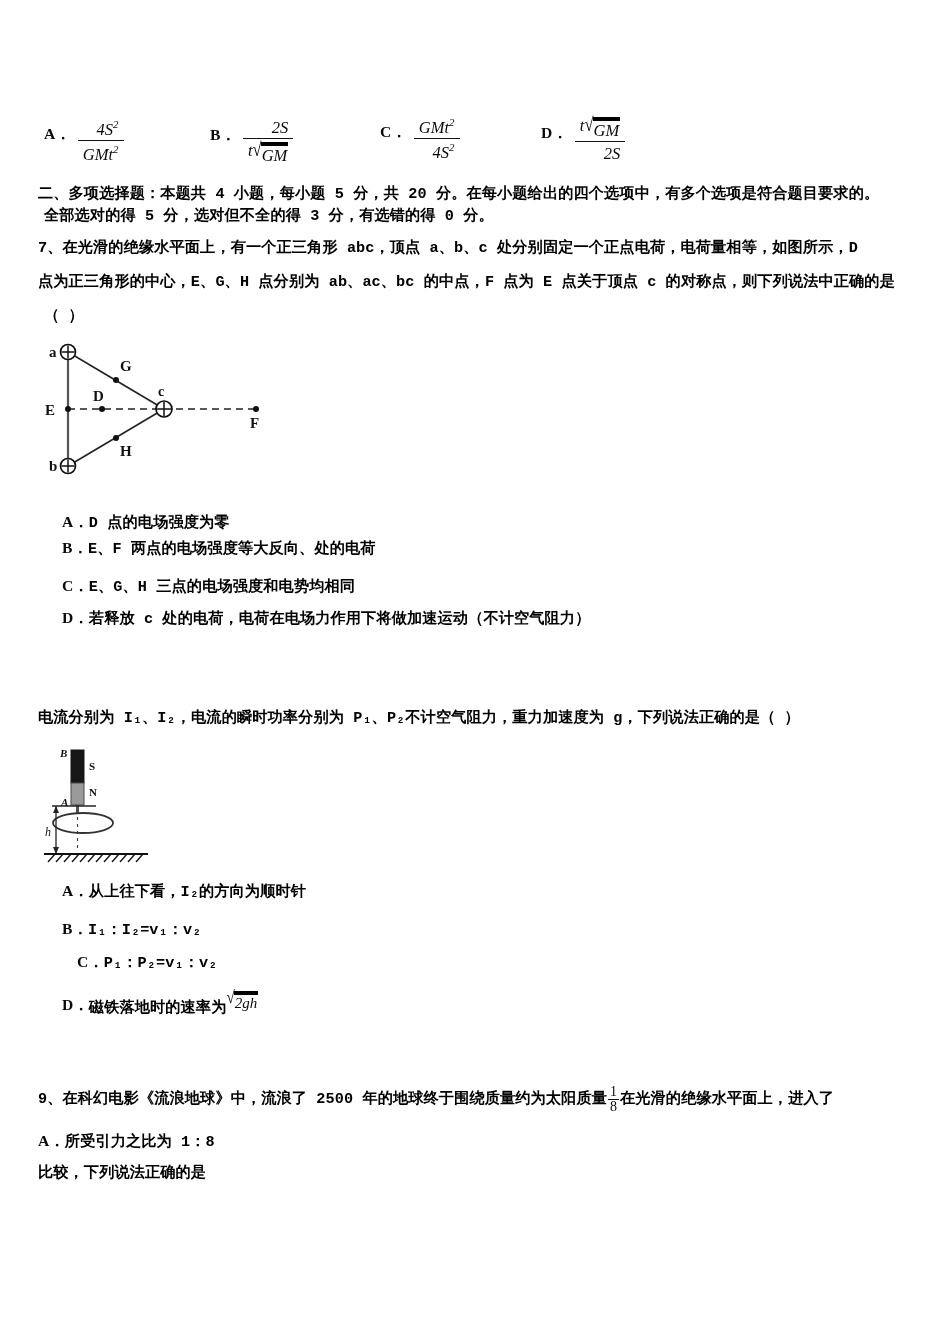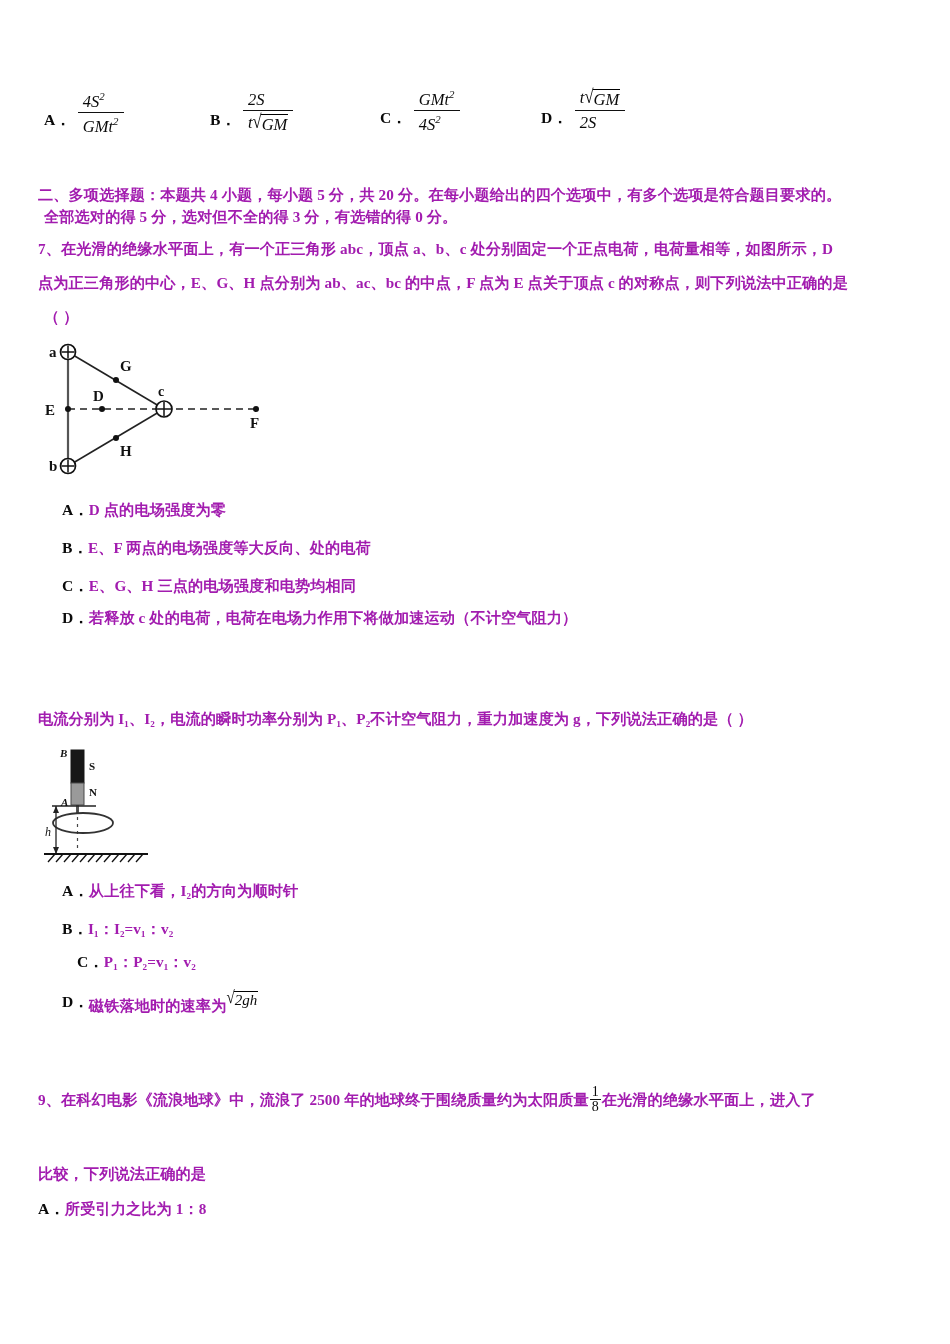--- a/index.html
+++ b/index.html
@@ -17,25 +17,25 @@
   }
   .page {
     position: absolute;
     left: 0; top: 0;
     width: 950px;
     height: 1344px;
   }
 
   
   .cn {
-    font-family: Liberation Serif, serif;
+    font-family: Liberation Mono, monospace;
     font-weight: bold;
     font-size: 15.2px;
     letter-spacing: 0.1px;
-    color: #a21caf;
+    color: #000000;
     line-height: 1.0;
     white-space: nowrap;
   }
   .optlabel {
     font-family: "Liberation Serif", "DejaVu Serif", serif;
     font-weight: bold;
     font-size: 15.6px;
   }
 
   
@@ -52,25 +52,26 @@
   .flabel {
     font-family: "Liberation Serif", "DejaVu Serif", serif;
     font-weight: bold;
     font-size: 15.6px;
     margin-right: 7px;
     padding-top: 16px;
   }
   .frac {
     display: inline-flex;
     flex-direction: column;
-    align-items: flex-start;
+    align-items: flex-end;
     font-family: "Liberation Serif", "DejaVu Serif", serif;
     font-style: italic;
     font-size: 16.5px;
     line-height: 1.18;
+    margin-top: 28px;
   }
   .frac .num { padding: 0 5px 1px 5px; }
   .frac .den { padding: 2px 5px 0 5px; }
   .frac .bar {
     width: 100%;
     height: 1px;
     background: #111;
   }
   sup.ex { font-size: 0.66em; vertical-align: super; font-style: italic; }
 
@@ -80,21 +81,21 @@
     align-items: stretch;
     font-style: italic;
   }
   .rad .sign {
     font-style: normal;
     font-size: 1.0em;
     transform: scaleY(1.18) translateY(-0.5px);
     margin-right: -1px;
   }
   .rad .body {
-    border-top: 1px solid #000000;
+    border-top: 4px solid #000000;
     padding: 0 1px 0 1px;
     margin-top: 1px;
   }
 
   
   .line { position: absolute; white-space: nowrap; }
 
   
   .fig-triangle {
     position: absolute;
@@ -230,21 +231,21 @@
       <text x="9" y="137" font-family="Liberation Serif, serif" font-size="15" font-weight="bold" fill="#111">b</text>
       <text x="118" y="62" font-family="Liberation Serif, serif" font-size="14" font-weight="bold" fill="#111">c</text>
       <text x="5" y="81" font-family="Liberation Serif, serif" font-size="15" font-weight="bold" fill="#111">E</text>
       <text x="53" y="67" font-family="Liberation Serif, serif" font-size="15" font-weight="bold" fill="#111">D</text>
       <text x="80" y="37" font-family="Liberation Serif, serif" font-size="15" font-weight="bold" fill="#111">G</text>
       <text x="80" y="122" font-family="Liberation Serif, serif" font-size="15" font-weight="bold" fill="#111">H</text>
       <text x="210" y="94" font-family="Liberation Serif, serif" font-size="15" font-weight="bold" fill="#111">F</text>
     </svg>
   </div>
 
-  <div class="line" style="left:62px; top:500px;">
+  <div class="line" style="left:62px; top:512px;">
     <span class="optlabel">A．</span><span class="cn">D 点的电场强度为零</span>
   </div>
   <div class="line" style="left:62px; top:538px;">
     <span class="optlabel">B．</span><span class="cn">E、F 两点的电场强度等大反向、处的电荷</span>
   </div>
   <div class="line" style="left:62px; top:608px;">
     <span class="optlabel">D．</span><span class="cn">若释放 c 处的电荷，电荷在电场力作用下将做加速运动（不计空气阻力）</span>
   </div>
   <div class="line" style="left:62px; top:576px;">
     <span class="optlabel">C．</span><span class="cn">E、G、H 三点的电场强度和电势均相同</span>
@@ -316,17 +317,17 @@
   <div class="line" style="left:38px; top:1085px; display:flex; align-items:center;">
     <span class="cn">9、在科幻电影《流浪地球》中，流浪了 2500 年的地球终于围绕质量约为太阳质量</span>
     <span class="ifrac">
       <span style="margin-bottom:-1px;">1</span>
       <span class="bar"></span>
       <span>8</span>
     </span>
     <span class="cn">在光滑的绝缘水平面上，进入了</span>
   </div>
   <div class="line cn" style="left:38px; top:1166px;">比较，下列说法正确的是</div>
-  <div class="line" style="left:38px; top:1199px;">
+  <div class="line" style="left:38px; top:1131px;">
     <span class="optlabel">A．</span><span class="cn">所受引力之比为 1：8</span>
   </div>
 
 </div>
 
 </body></html>

